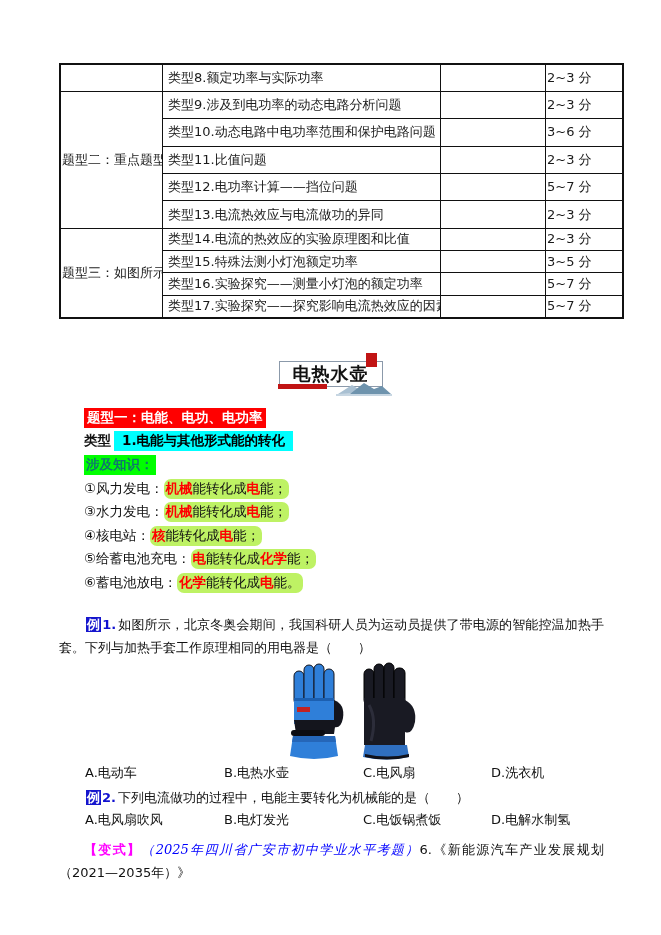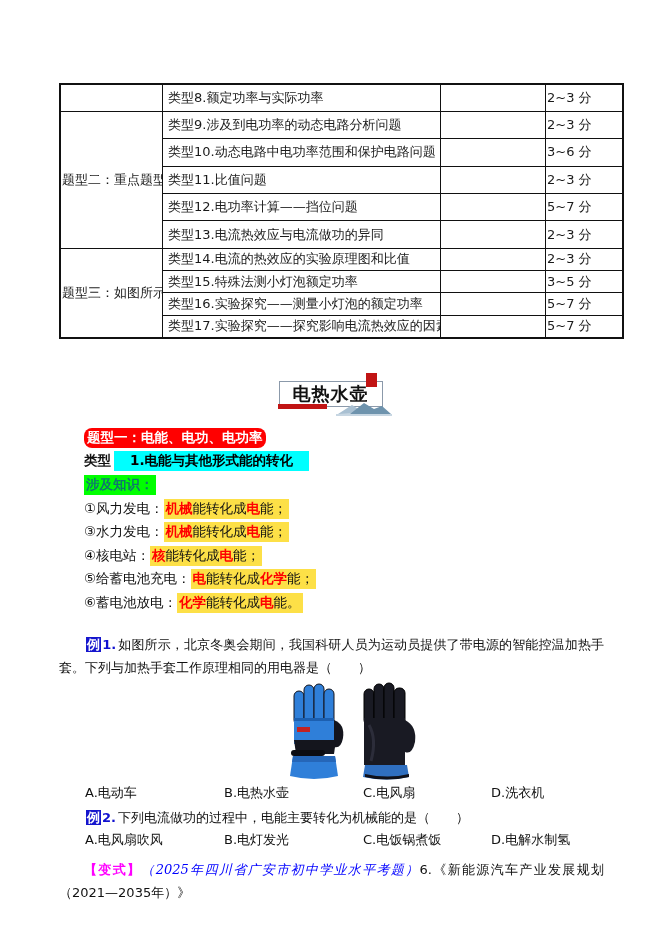--- a/index.html
+++ b/index.html
@@ -1,17 +1,17 @@
 <!DOCTYPE html>
 <html><head>
 <meta charset="utf-8">
 <style>
   html,body{margin:0;padding:0;}
   body{font-family:"DejaVu Sans","Liberation Sans",sans-serif;background:#ffffff;}
-  #page{position:relative;width:661px;height:902px;background:#ffffff;overflow:hidden;margin-top:20px;}
+  #page{position:relative;width:661px;height:902px;background:#ffffff;overflow:hidden;}
 
   
   .tblwrap{position:absolute;left:59px;top:63px;width:554px;}
   table.tbl{border-collapse:collapse;width:554px;table-layout:fixed;border:2px solid #111;}
   table.tbl td{border:1px solid #111;font-size:13px;color:#1a1a1a;overflow:hidden;white-space:nowrap;}
   table.tbl tr{height:27.4px;}
   table.tbl tr.short{height:22.3px;}
   td.cat{width:99px;text-align:center;color:#ff0000;font-weight:normal;font-size:13px;}
   td.desc{width:271px;padding-left:5px;text-align:left;}
   td.blank{width:102px;}
@@ -23,24 +23,24 @@
               display:flex;align-items:center;justify-content:center;}
   .banner-title{font-size:18px;font-weight:bold;color:#111;letter-spacing:1px;white-space:nowrap;}
   .banner-sq{position:absolute;top:-9px;right:5px;width:11px;height:14px;background:#c11414;}
   .banner-bar{position:absolute;bottom:-3px;left:-2px;width:49px;height:5px;background:#c11414;}
   .banner-mtn{position:absolute;bottom:-10px;right:-10px;}
 
   
   .kn{position:absolute;left:84px;top:406px;width:520px;}
   .k-line{height:23.6px;display:flex;align-items:center;font-size:13.5px;color:#111;white-space:nowrap;}
   .b{font-weight:bold;}
-  .hl-red{background:#ff0000;color:#ffffff;font-weight:bold;padding:1px 3px;border-radius:8px;}
-  .hl-cyan{background:#00ffff;color:#000;padding:1px 16px;margin-left:3px;}
+  .hl-red{background:#ff0000;color:#ffffff;font-weight:bold;padding:1px 3px;}
+  .hl-cyan{background:#00ffff;color:#000;padding:1px 8px;margin-left:3px;}
   .hl-green{background:#00ff00;color:#0f766e;padding:1px 2px;}
-  .hl-yellow{background:#fde047;padding:1px 2px;}
+  .hl-yellow{background:#bef264;padding:1px 2px;border-radius:7px;}
   .red{color:#ff0000;font-weight:bold;}
 
   
   .para{position:absolute;left:59px;width:545px;font-size:13px;line-height:23px;color:#111;text-align:justify;}
   .indent{text-indent:27px;}
   .marker{background:#1515cd;color:#ffffff;font-weight:bold;padding:0 1px;}
   .num{color:#1111d0;font-weight:bold;padding:0 2px 0 1px;}
 
   .gloves{position:absolute;left:281px;top:660px;width:148px;height:103px;}
 

